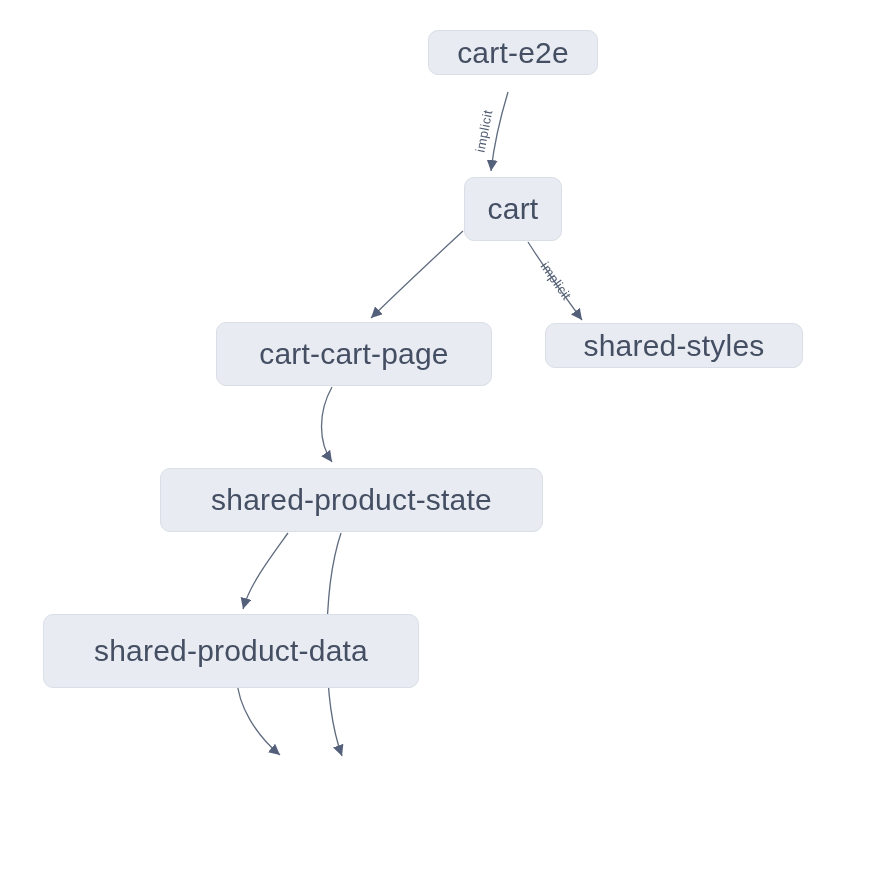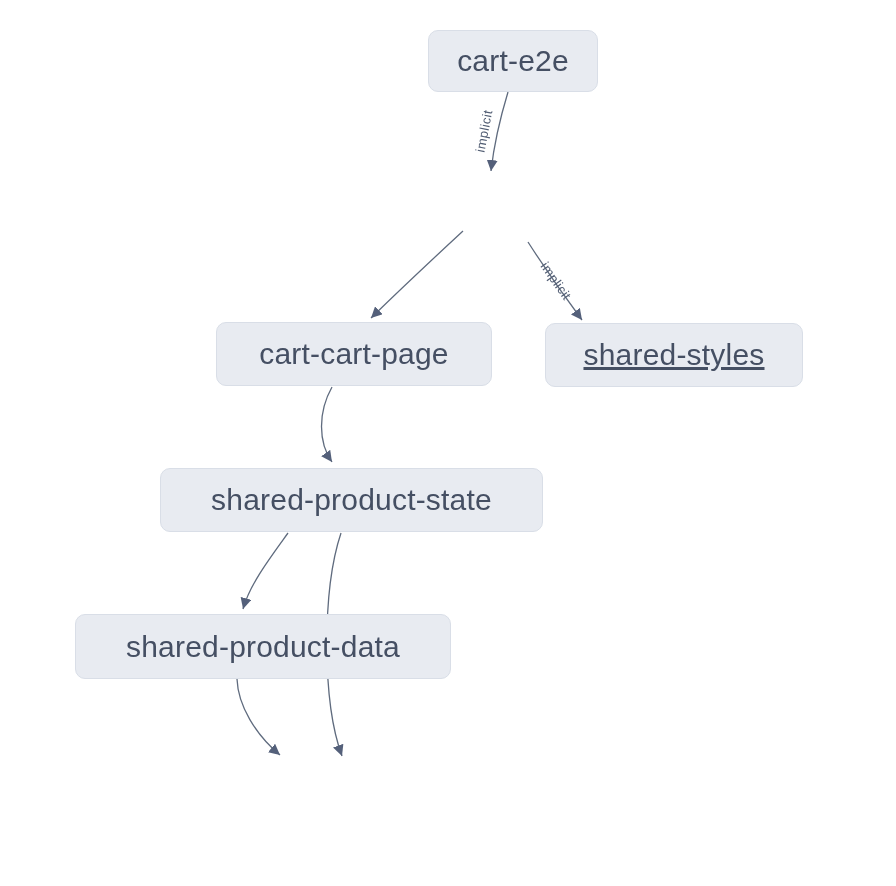--- a/index.html
+++ b/index.html
@@ -76,25 +76,26 @@
 
     <path class="edge" d="M 341 533 C 322 590 322 702 342 756" marker-end="url(#arrow)"></path>
 
     <path class="edge" d="M 237 679 C 238 706 256 735 280 755" marker-end="url(#arrow)"></path>
   </svg>
 
   <div class="edge-label" style="left:484px; top:131px; transform: translate(-50%,-50%) rotate(-79deg);">implicit</div>
 
   <div class="edge-label" style="left:556px; top:281px; transform: translate(-50%,-50%) rotate(55deg);">implicit</div>
 
-  <div class="node" style="left:428px; top:30px; width:170px; height:62px;">cart-e2e</div>
+  <div class="node" style="left:428px; top:30px; width:170px; height:45px;">cart-e2e</div>
 
+  <div class="node" style="left:464px; top:177px; width:98px; height:64px;">cart</div>
 
   <div class="node" style="left:216px; top:322px; width:276px; height:64px;">cart-cart-page</div>
 
-  <div class="node" style="left:545px; top:323px; width:258px; height:64px;text-decoration:underline;">shared-styles</div>
+  <div class="node" style="left:545px; top:323px; width:258px; height:45px;">shared-styles</div>
 
   <div class="node" style="left:160px; top:468px; width:383px; height:64px;text-align:right;">shared-product-state</div>
 
-  <div class="node" style="left:43px; top:614px; width:376px; height:65px;margin-left:32px;">shared-product-data</div>
+  <div class="node" style="left:43px; top:614px; width:376px; height:74px;">shared-product-data</div>
 
 
 </div>
 
 </body></html>

